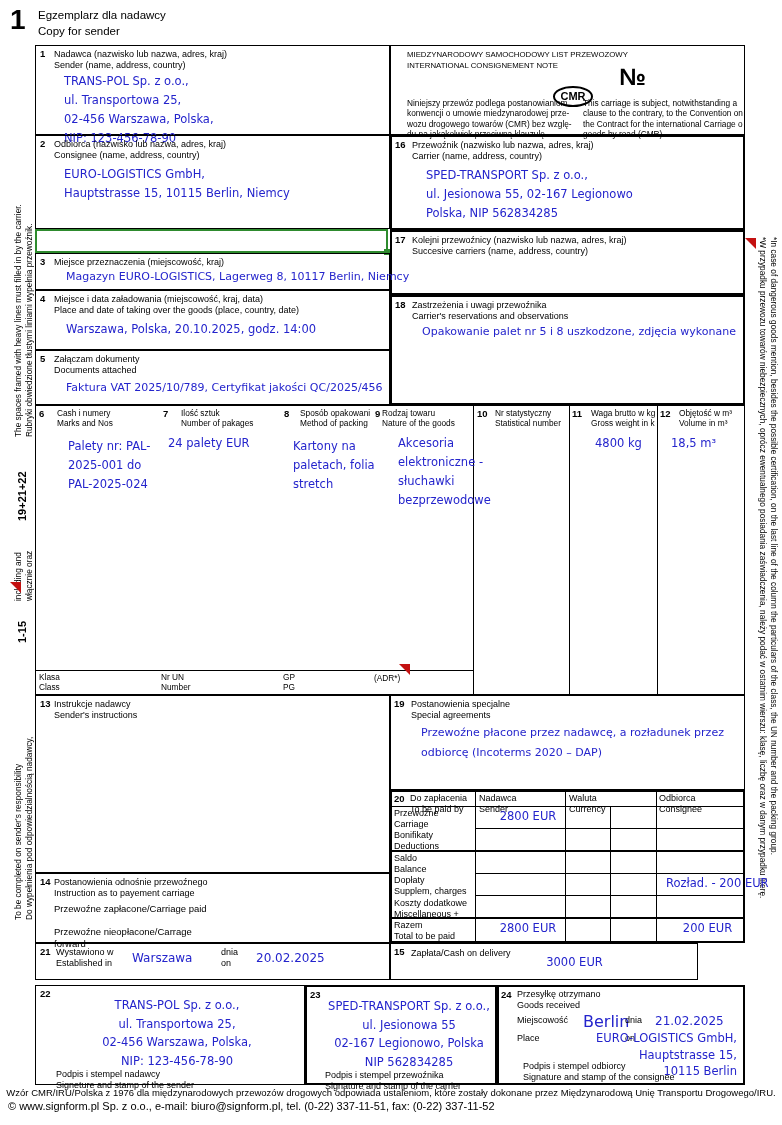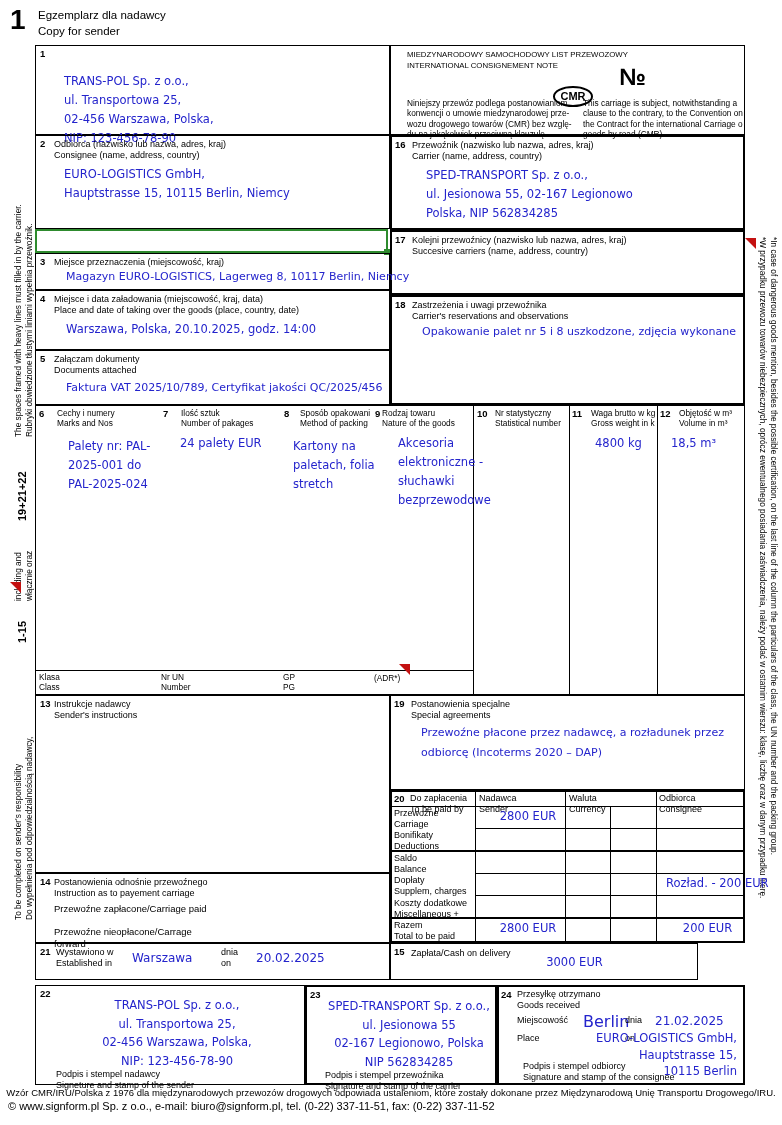--- a/index.html
+++ b/index.html
@@ -52,20 +52,24 @@
 </div>
 
 <div class="tri" style="left:745px;top:238px"></div>
 <div class="rotr" style="left:779px;top:237px">
   <div class="vt">*In case of dangerous goods mention, besides the possible certification, on the last line of the column the particulars of the class, the UN number and the packing group.</div>
   <div class="vt">*W przypadku przewozu towarów niebezpiecznych, oprócz ewentualnego posiadania zaświadczenia, należy podać w ostatnim wierszu: klasę, liczbę oraz w danym przypadku literę.</div>
 </div>
 
 <div class="box" style="left:35px;top:45px;width:355px;height:90px">
   <span class="bnum">1</span>
+  <div class="lpair" style="left:18px;top:3px">
+    <div>Nadawca (nazwisko lub nazwa, adres, kraj)</div>
+    <div>Sender (name, address, country)</div>
+  </div>
   <div class="val pre" style="left:20px;top:26px">TRANS-POL Sp. z o.o.,
 ul. Transportowa 25,
 02-456 Warszawa, Polska,
 NIP: 123-456-78-90</div>
 </div>
 
 <div class="box" style="left:390px;top:45px;width:355px;height:90px">
   <div style="position:absolute;left:16px;top:4px;font-size:7.8px;white-space:nowrap">MIEDZYNARODOWY SAMOCHODOWY LIST PRZEWOZOWY</div>
   <div style="position:absolute;left:16px;top:15px;font-size:7.8px;white-space:nowrap">INTERNATIONAL CONSIGNEMENT NOTE</div>
   <div style="position:absolute;left:162px;top:40px;width:40px;height:21px;border:2.5px solid #000;border-radius:50%;text-align:center;font-weight:bold;font-size:11px;line-height:16px">CMR</div>
@@ -153,21 +157,21 @@
 </div>
 
 <div class="box" style="left:35px;top:405px;width:710px;height:290px">
   <div class="vln" style="left:437px;top:0;height:288px"></div>
   <div class="vln" style="left:533px;top:0;height:288px"></div>
   <div class="vln" style="left:621px;top:0;height:288px"></div>
   <div class="hln" style="left:0;top:264px;width:437px"></div>
 
   <span class="gnum" style="left:3px;top:2px">6</span>
   <div class="gh" style="left:21px;top:2px">
-    <div>Cechy i numery</div>
+    <div>Cash i numery</div>
     <div>Marks and Nos</div>
   </div>
   <span class="gnum" style="left:127px;top:2px">7</span>
   <div class="gh" style="left:145px;top:2px">
     <div>Ilość sztuk</div>
     <div>Number of pakages</div>
   </div>
   <span class="gnum" style="left:248px;top:2px">8</span>
   <div class="gh" style="left:264px;top:2px">
     <div>Sposób opakowani</div>
@@ -190,21 +194,21 @@
   </div>
   <span class="gnum" style="left:624px;top:2px">12</span>
   <div class="gh" style="left:643px;top:2px">
     <div>Objętość w m³</div>
     <div>Volume in m³</div>
   </div>
 
   <div class="val pre" style="left:24px;top:31px;width:112px">Palety nr: PAL-
 2025-001 do
 PAL-2025-024</div>
-  <div class="val nw" style="left:136px;top:28px">24 palety EUR</div>
+  <div class="val nw" style="left:124px;top:28px">24 palety EUR</div>
   <div class="val pre" style="left:249px;top:31px;width:110px">Kartony na
 paletach, folia
 stretch</div>
   <div class="val pre" style="left:354px;top:28px;width:130px">Akcesoria
 elektroniczne -
 słuchawki
 bezprzewodowe</div>
   <div class="val nw" style="left:551px;top:28px">4800 kg</div>
   <div class="val nw" style="left:627px;top:28px">18,5 m³</div>
 

